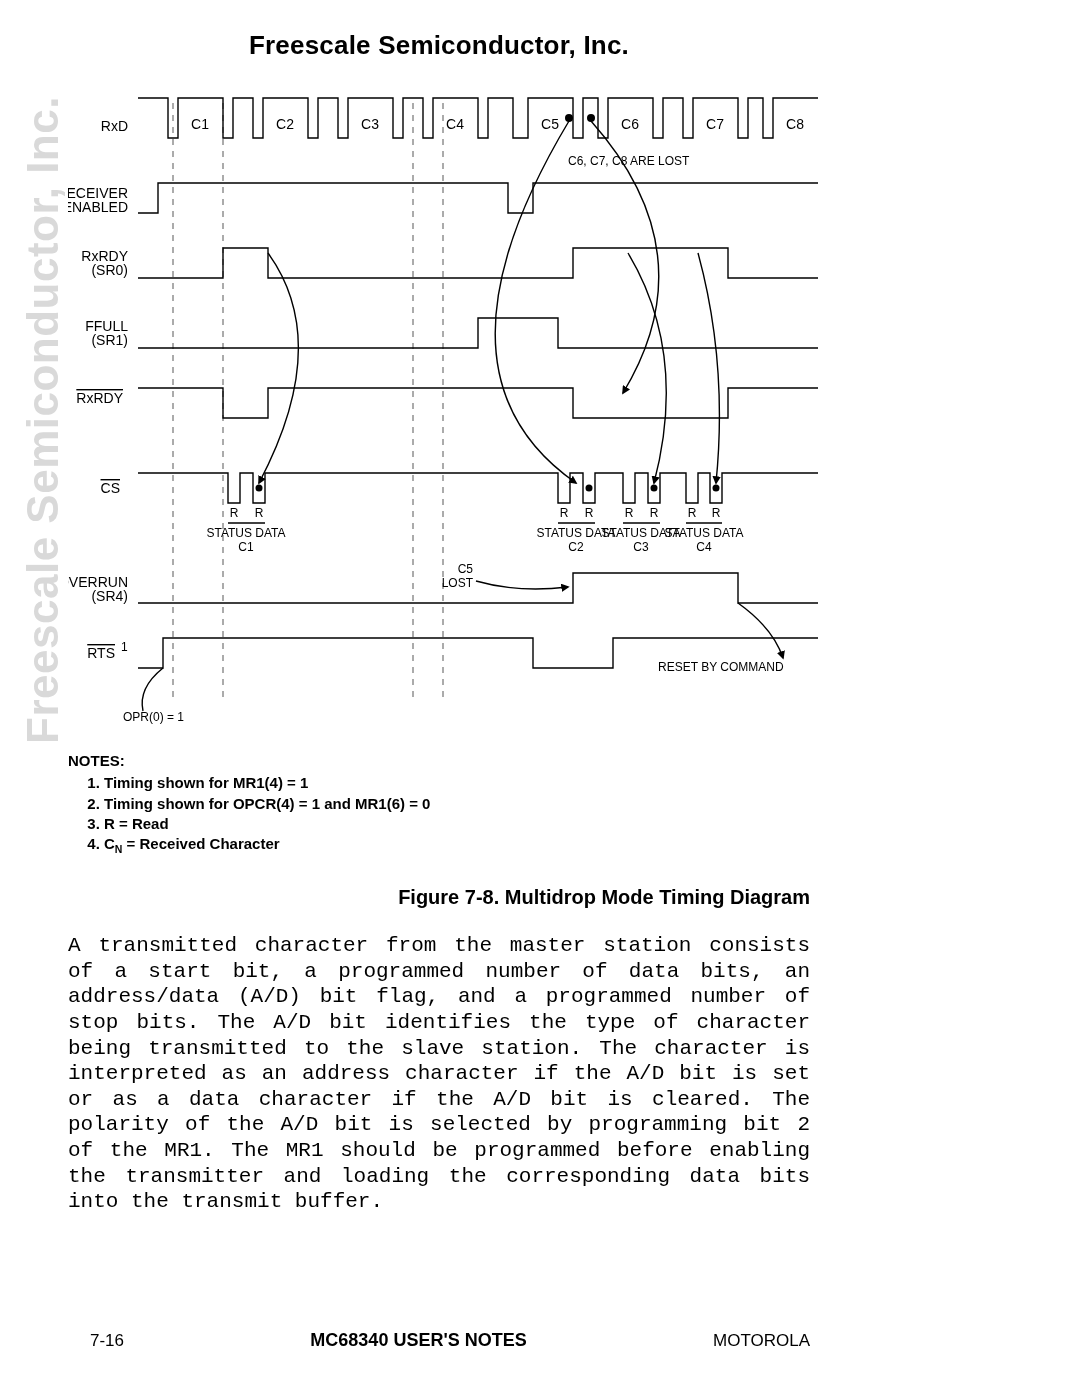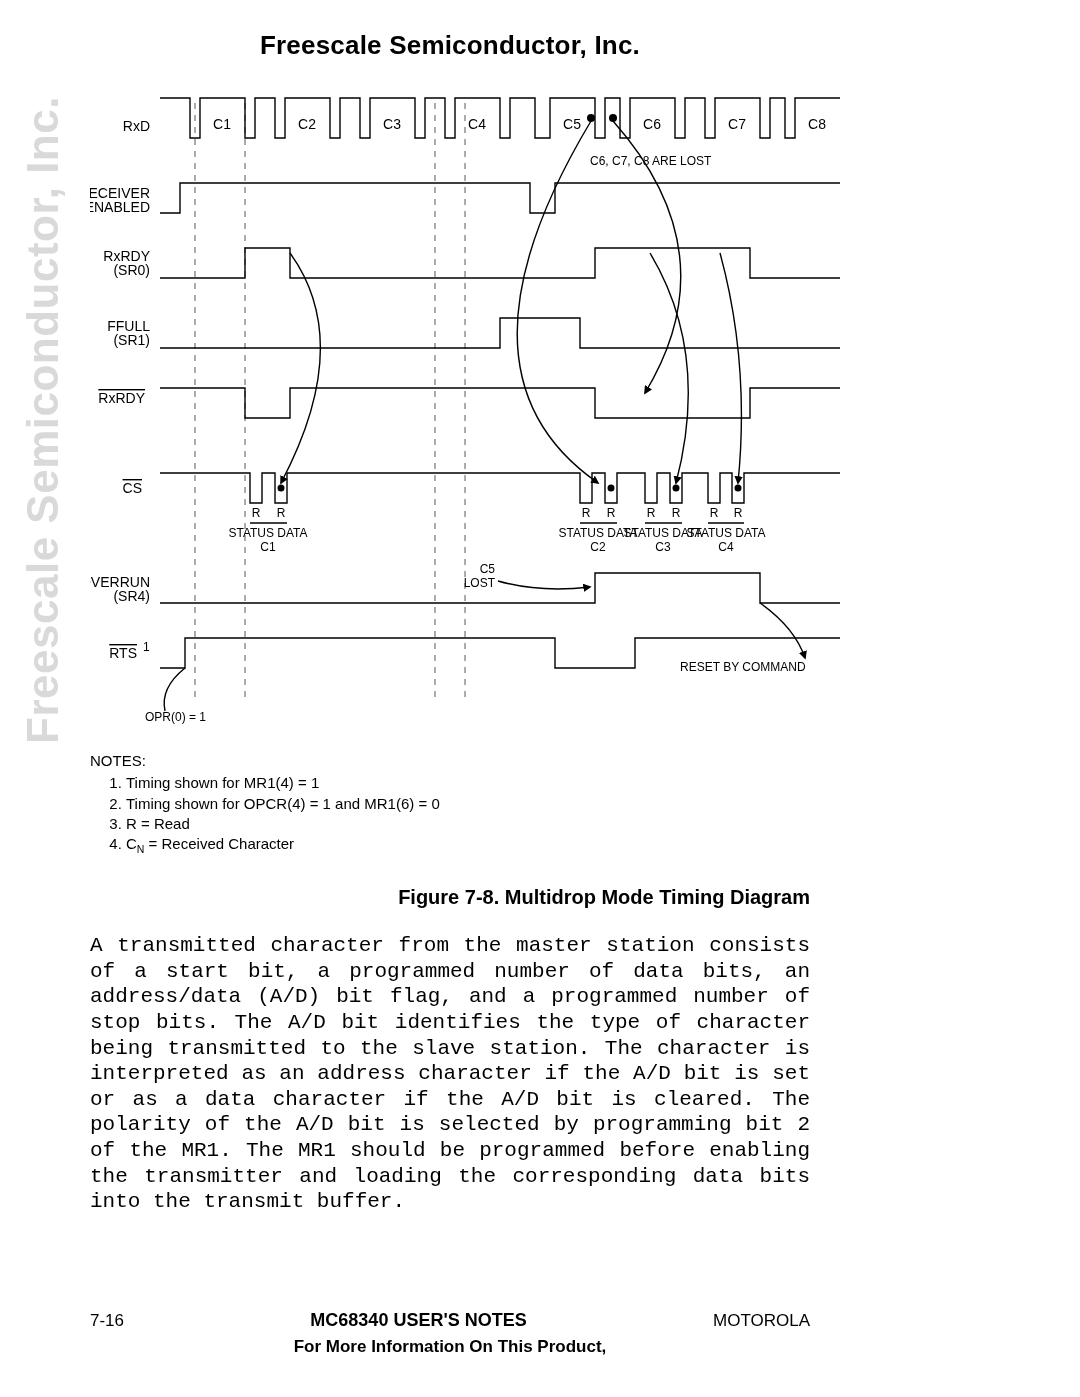--- a/index.html
+++ b/index.html
@@ -7,21 +7,21 @@
     width: 1080px;
     height: 1397px;
     background: #fff;
     font-family: Arial, Helvetica, sans-serif;
     position: relative;
     overflow: hidden;
   }
   .page {
     position: absolute;
     left: 0; top: 0; width: 900px; height: 1397px;
-    padding: 30px 90px 40px 90px;
+    padding: 30px 90px 40px 68px;
   }
   .header-title {
     text-align: center;
     font-weight: 900;
     font-size: 26px;
     letter-spacing: 0.2px;
     font-family: Arial, Helvetica, sans-serif;
   }
   .diagram-box {
     position: relative;
@@ -40,20 +40,21 @@
     font-size: 44px;
     color: #d9d9d9;
     letter-spacing: 0.5px;
     white-space: nowrap;
   }
   .notes-block {
     width: 750px;
     margin: 18px auto 0 auto;
     font-size: 15px;
     line-height: 1.35;
+    font-weight: bold;
   }
   .notes-block .notes-head {
     font-size: 15px;
     margin-bottom: 2px;
   }
   .notes-block ol {
     list-style: decimal;
     margin-left: 36px;
   }
   .figure-caption {
@@ -262,17 +263,16 @@
     <p>A transmitted character from the master station consists of a start bit, a programmed number of data bits, an address/data (A/D) bit flag, and a programmed number of stop bits. The A/D bit identifies the type of character being transmitted to the slave station. The character is interpreted as an address character if the A/D bit is set or as a data character if the A/D bit is cleared. The polarity of the A/D bit is selected by programming bit 2 of the MR1. The MR1 should be programmed before enabling the transmitter and loading the corresponding data bits into the transmit buffer.</p>
   </div>
 
   <div class="footer">
     <div class="footer-row">
       <span>7-16</span>
       <span class="manual">MC68340 USER'S NOTES</span>
       <span>MOTOROLA</span>
     </div>
     <div class="footer-info">
-      <div>For More Information On This Product,</div>
     </div>
   </div>
 
 </div>
 
 </body></html>

